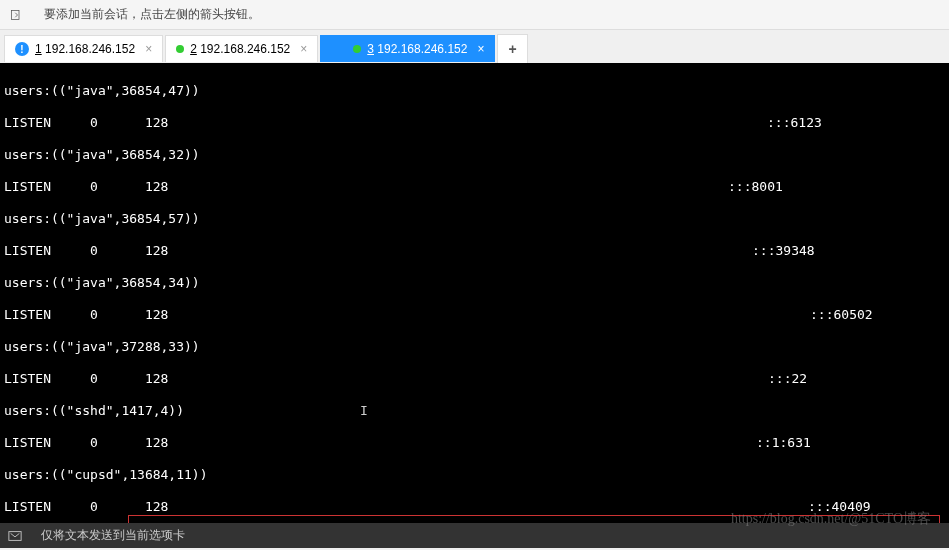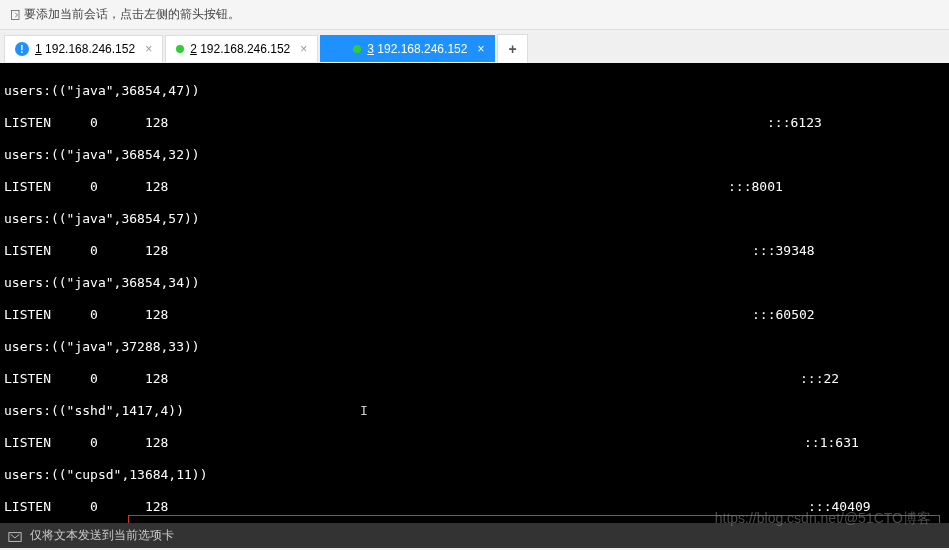--- a/index.html
+++ b/index.html
@@ -1,34 +1,34 @@
 <!DOCTYPE html>
 <html><head>
 <meta charset="utf-8">
 <style>
   * { margin: 0; padding: 0; box-sizing: border-box; }
   body { width: 949px; height: 550px; background: #f0f0f0; font-family: "Microsoft YaHei", sans-serif; font-size: 12px; overflow: hidden; position: relative; }
-  .tip-bar { background: #f5f5f5; padding: 6px 10px; border-bottom: 1px solid #ddd; display: flex; align-items: center; gap: 2px; color: #444; }
+  .tip-bar { background: #f5f5f5; padding: 6px 10px; border-bottom: 1px solid #ddd; display: flex; align-items: center; gap: 22px; color: #444; }
   .add-icon { width: 12px; height: 12px; display: inline-flex; align-items: center; justify-content: center; }
   .tabs { display: flex; align-items: center; background: #f0f0f0; padding: 4px 4px 0 4px; gap: 2px; }
   .tab { display: flex; align-items: center; gap: 6px; padding: 6px 10px; background: #fff; border: 1px solid #ddd; border-bottom: none; cursor: pointer; position: relative; }
   .tab.active { background: #1e90ff; color: #fff; border-color: #1e90ff; padding-left: 32px; }
   .dot { width: 8px; height: 8px; border-radius: 50%; display: inline-block; }
   .dot.info { background: #fff; border-radius:50%; width:14px;height:14px; background:#1e90ff; color:#fff; display:inline-flex;align-items:center;justify-content:center;font-size:10px;font-weight:bold;}
   .dot.green { background: #32cd32; }
   .tab .u { text-decoration: underline; }
   .tab .close { color: #999; margin-left: 4px; }
   .tab.active .close { color: #fff; }
   .tab.plus { background: #fff; padding: 6px 10px; font-size: 14px; font-weight: bold; color: #555; }
   .terminal { background: #000; color: #fff; font-family: Consolas, monospace; font-size: 13px; line-height: 16px; height: 460px; padding: 4px; position: relative; white-space: pre; overflow: hidden; }
   .red-box { position: absolute; border: 1px solid #cc3333; pointer-events:none; }
   .text-cursor { position:absolute; color:#ccc; pointer-events:none; }
-  .status-bar { background: #333; color: #ccc; padding: 4px 8px; display: flex; align-items: flex-end; gap: 8px; font-size: 12px; }
+  .status-bar { background: #333; color: #ccc; padding: 4px 8px; display: flex; align-items: center; gap: 19px; font-size: 12px; }
   .status-icon { width: 14px; height: 14px; display:inline-flex;align-items:center;justify-content:center; }
-  .watermark { position:absolute; right:18px; bottom:22px; color:#888; opacity:0.55; font-size:14px; pointer-events:none; font-family: Liberation Sans, sans-serif;}
+  .watermark { position:absolute; right:18px; bottom:22px; color:#888; opacity:0.55; font-size:14px; pointer-events:none; font-family: Liberation Serif, serif;}
 </style>
 </head>
 <body>
 
 <div class="tip-bar">
   <span class="add-icon">
     <svg viewBox="0 0 16 16" width="14" height="14">
         <rect x="2" y="2" width="10" height="12" fill="none" stroke="#555" stroke-width="1"></rect>
         <path d="M7 5 L10 8 L7 11" fill="none" stroke="#555" stroke-width="1"></path>
       </svg>
@@ -56,25 +56,25 @@
 </div>
 
 <div class="terminal">
 <div><span>users:(("java",36854,47))</span></div>
 <div><span>LISTEN     0      128</span><span style="position:absolute;left:767px">:::6123</span></div>
 <div><span>users:(("java",36854,32))</span></div>
 <div><span>LISTEN     0      128</span><span style="position:absolute;left:728px">:::8001</span></div>
 <div><span>users:(("java",36854,57))</span></div>
 <div><span>LISTEN     0      128</span><span style="position:absolute;left:752px">:::39348</span></div>
 <div><span>users:(("java",36854,34))</span></div>
-<div><span>LISTEN     0      128</span><span style="position:absolute;left:752px">:::60502</span></div>
+<div><span>LISTEN     0      128</span><span style="position:absolute;left:810px">:::60502</span></div>
 <div><span>users:(("java",37288,33))</span></div>
-<div><span>LISTEN     0      128</span><span style="position:absolute;left:800px">:::22</span></div>
+<div><span>LISTEN     0      128</span><span style="position:absolute;left:768px">:::22</span></div>
 <div><span>users:(("sshd",1417,4))</span></div>
-<div><span>LISTEN     0      128</span><span style="position:absolute;left:804px">::1:631</span></div>
+<div><span>LISTEN     0      128</span><span style="position:absolute;left:756px">::1:631</span></div>
 <div><span>users:(("cupsd",13684,11))</span></div>
 <div><span>LISTEN     0      128</span><span style="position:absolute;left:808px">:::40409</span></div>
 
 
 
 
 
 
 
 

